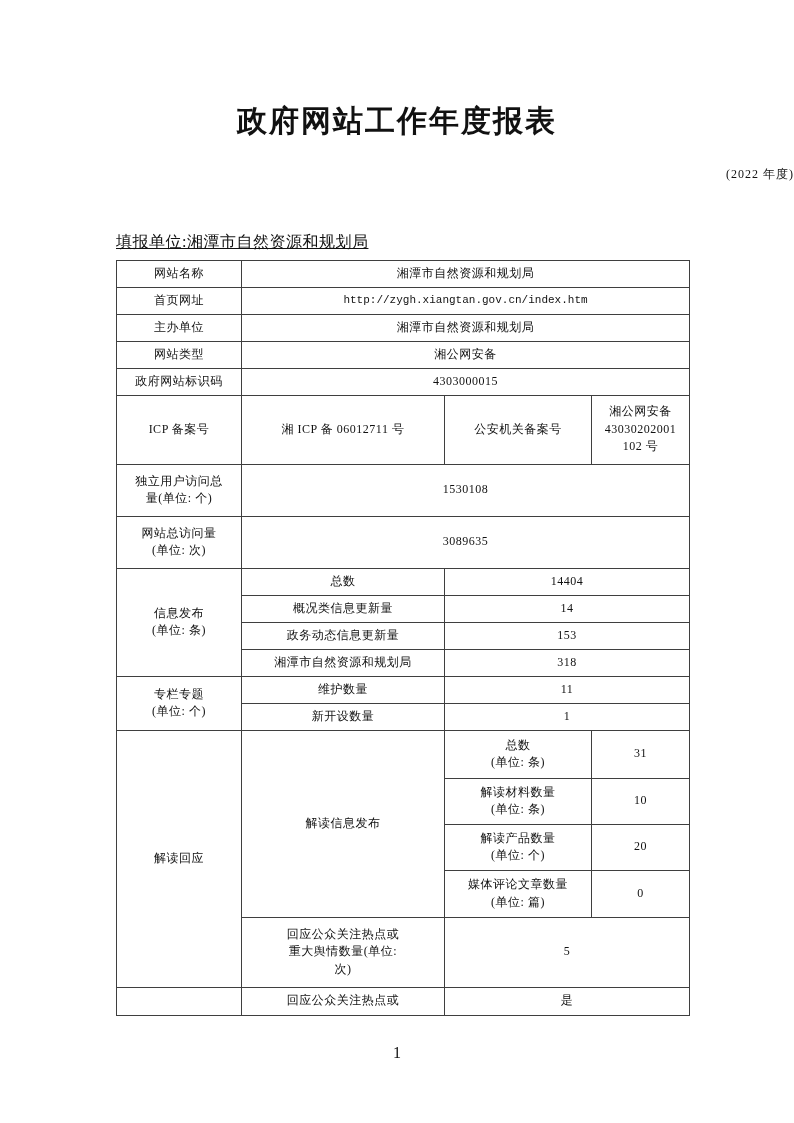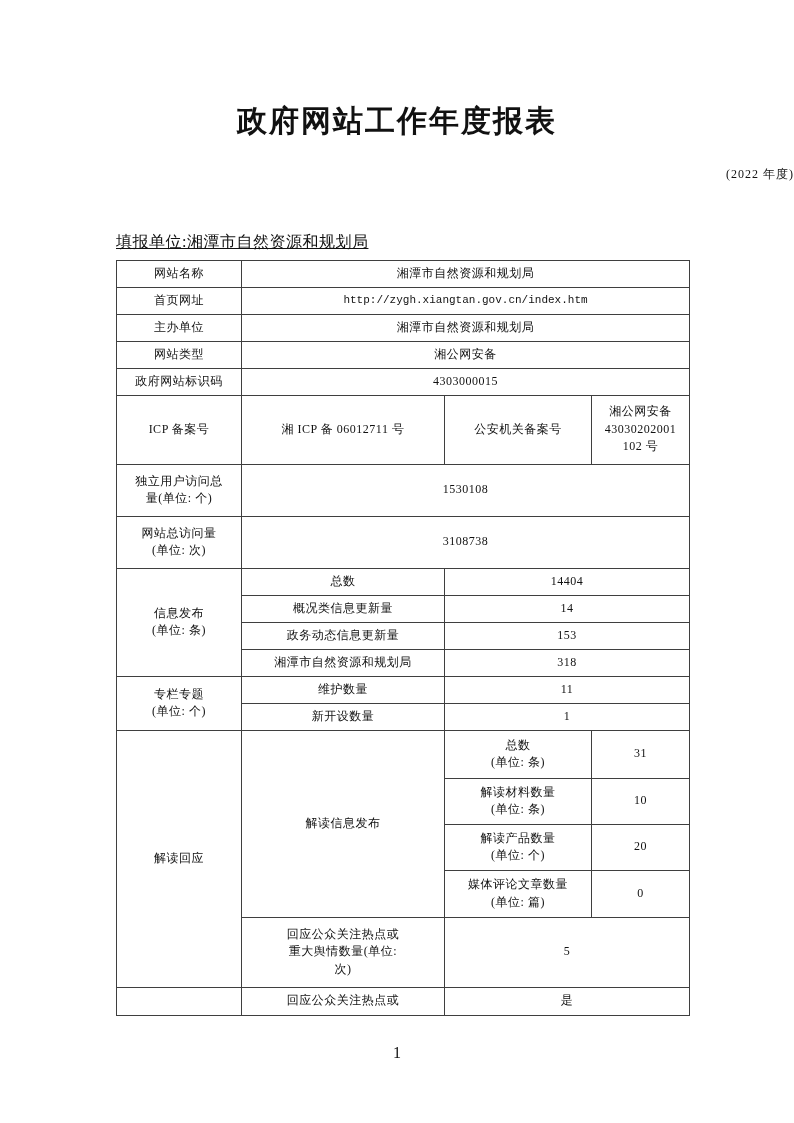--- a/index.html
+++ b/index.html
@@ -123,21 +123,21 @@
 102 号</td>
       </tr>
       <tr class="h52">
         <td class="pre">独立用户访问总
 量(单位: 个)</td>
         <td colspan="3">1530108</td>
       </tr>
       <tr class="h52">
         <td class="pre">网站总访问量
 (单位: 次)</td>
-        <td colspan="3">3108738</td>
+        <td colspan="3">3089635</td>
       </tr>
 
       <tr class="h27">
         <td rowspan="4" class="pre">信息发布
 (单位: 条)</td>
         <td>总数</td>
         <td colspan="2">14404</td>
       </tr>
       <tr class="h27">
         <td>概况类信息更新量</td>

